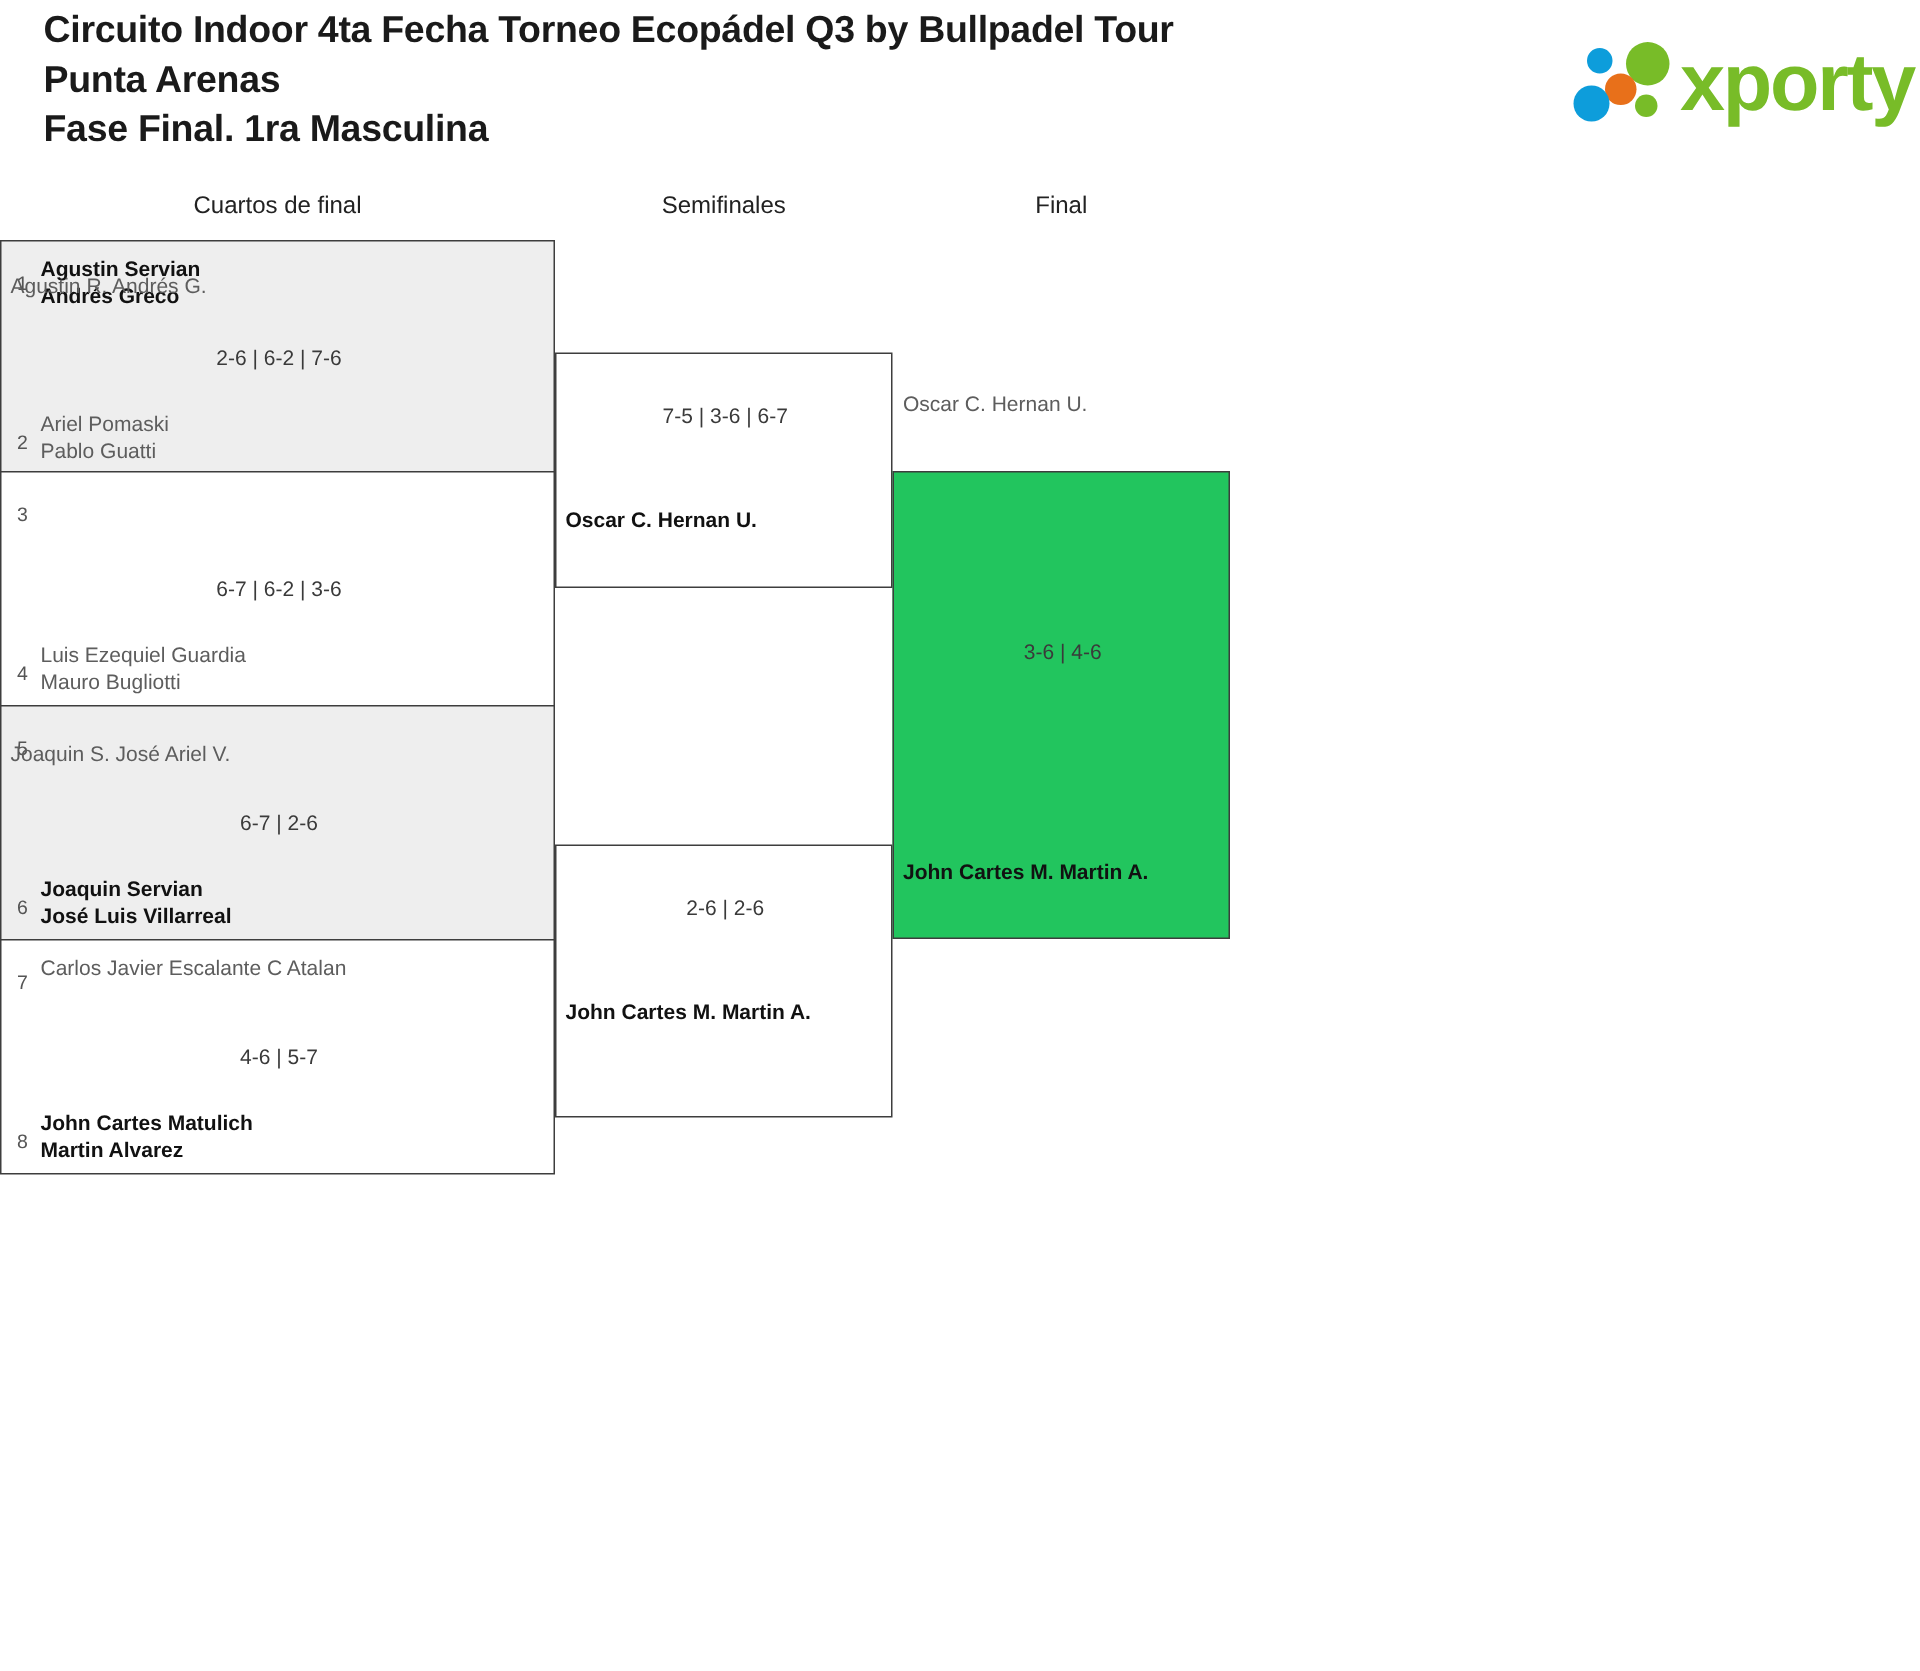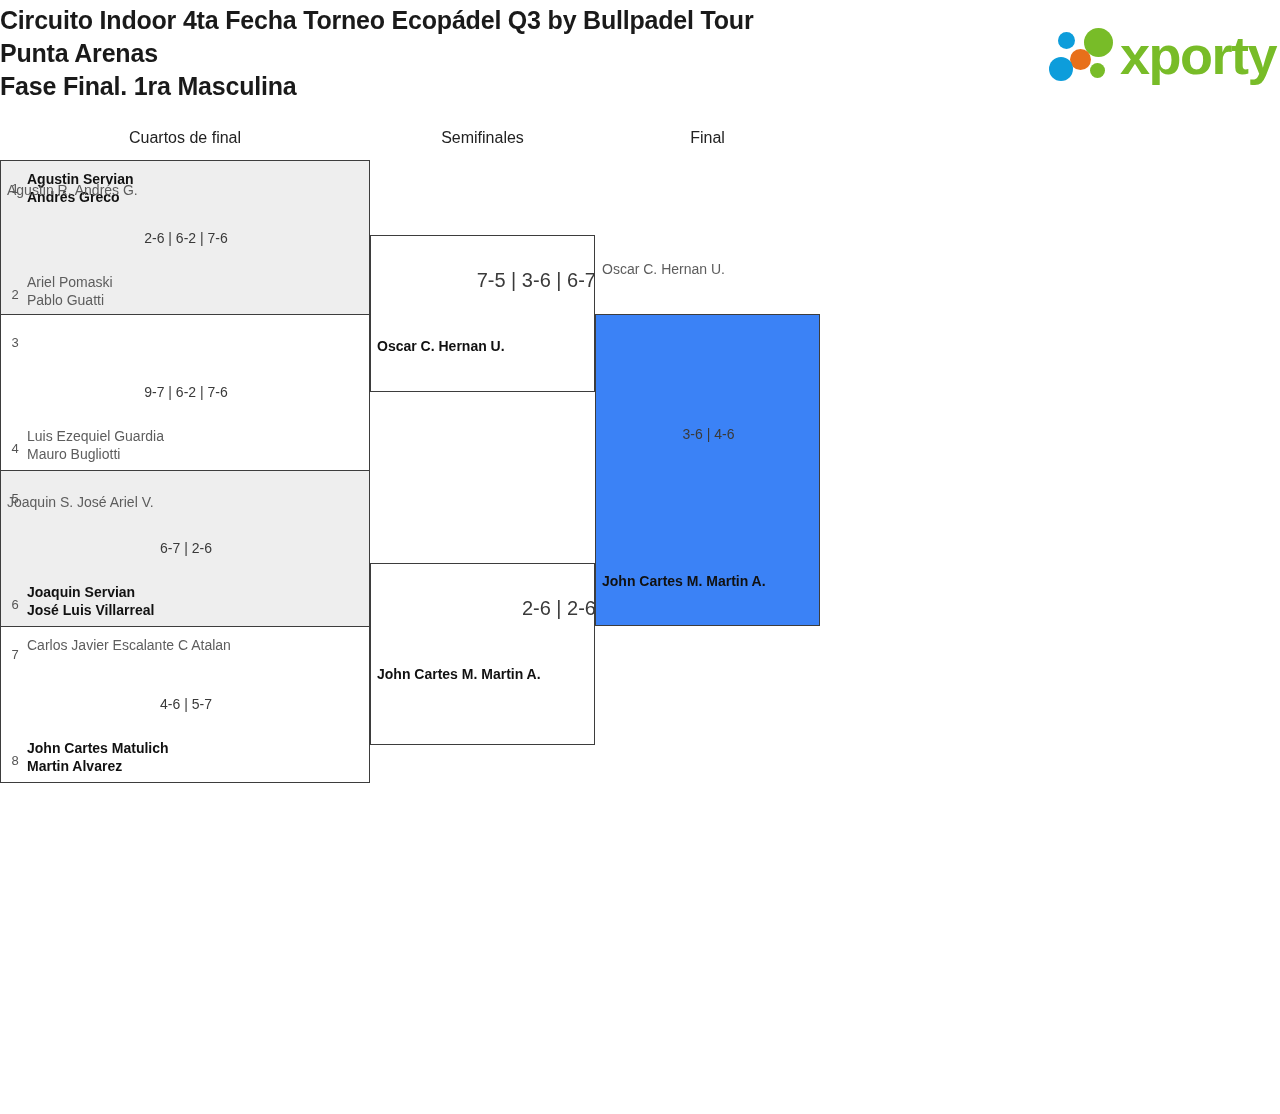--- a/index.html
+++ b/index.html
@@ -12,21 +12,21 @@
     color: #222222;
     overflow: hidden;
   }
   .page { position: relative; width: 1280px; height: 1114px; }
 
   
   .header { position: absolute; left: 0; top: 0; width: 1280px; height: 110px; }
   .title-block {
     position: absolute; left: 0; top: 4px; width: 900px;
     font-size: 25px; font-weight: 700; line-height: 33px;
-    color: #1a1a1a; letter-spacing: -0.2px;
+    color: #1a1a1a; letter-spacing: -0.2px; padding-left: 29px;
   }
   .title-line { display: block; white-space: nowrap; }
 
   
   .logo { position: absolute; left: 1048px; top: 26px; width: 228px; height: 62px; }
   .logo-dots { position: absolute; left: 0; top: 0; width: 78px; height: 60px; }
   .dot { position: absolute; border-radius: 50%; }
   .dot-blue-sm  { left: 10px; top: 6px;  width: 17px; height: 17px; background: #0d9ddb; }
   .dot-green-lg { left: 36px; top: 2px;  width: 29px; height: 29px; background: #78bc28; }
   .dot-orange   { left: 22px; top: 23px; width: 21px; height: 21px; background: #e8701a; }
@@ -102,28 +102,28 @@
   .team-above.a3 { top: 260px; }
 
   .team-in {
     position: absolute; left: 6px; width: 216px;
     font-size: 14px; line-height: 18px;
   }
   .m2 .team-in { top: 101px; }
 
   .score-r2 {
     position: absolute; left: 0; width: 225px; top: 33px;
-    text-align: right; font-size: 20px; color: #3a3a3a;
+    text-align: center; font-size: 14px; color: #3a3a3a;
   }
 
   
   .m3 {
     position: absolute; left: 595px; top: 314px;
     width: 225px; height: 312px;
-    border: 1px solid #3d3d3d; background: #3b82f6;
+    border: 1px solid #3d3d3d; background: #22c55e;
   }
   .m3 .team-in { left: 6px; top: 257px; width: 216px; }
   .score-r3 {
     position: absolute; left: 0; width: 225px; top: 111px;
     text-align: center; font-size: 14px; color: #3a3a3a;
   }
 </style>
 </head>
 <body>
 
@@ -163,21 +163,21 @@
       <div class="score-r1">2-6 | 6-2 | 7-6</div>
       <div class="seed bottom">2</div>
       <div class="team bottom loser">
         <span class="ln">Ariel Pomaski</span>
         <span class="ln">Pablo Guatti</span>
       </div>
     </div>
 
     <div class="m1 plain q2">
       <div class="seed top">3</div>
-      <div class="score-r1">9-7 | 6-2 | 7-6</div>
+      <div class="score-r1">6-7 | 6-2 | 3-6</div>
       <div class="seed bottom">4</div>
       <div class="team bottom loser">
         <span class="ln">Luis Ezequiel Guardia</span>
         <span class="ln">Mauro Bugliotti</span>
       </div>
     </div>
 
     <div class="m1 shaded q3">
       <div class="seed top">5</div>
       <div class="score-r1">6-7 | 2-6</div>

